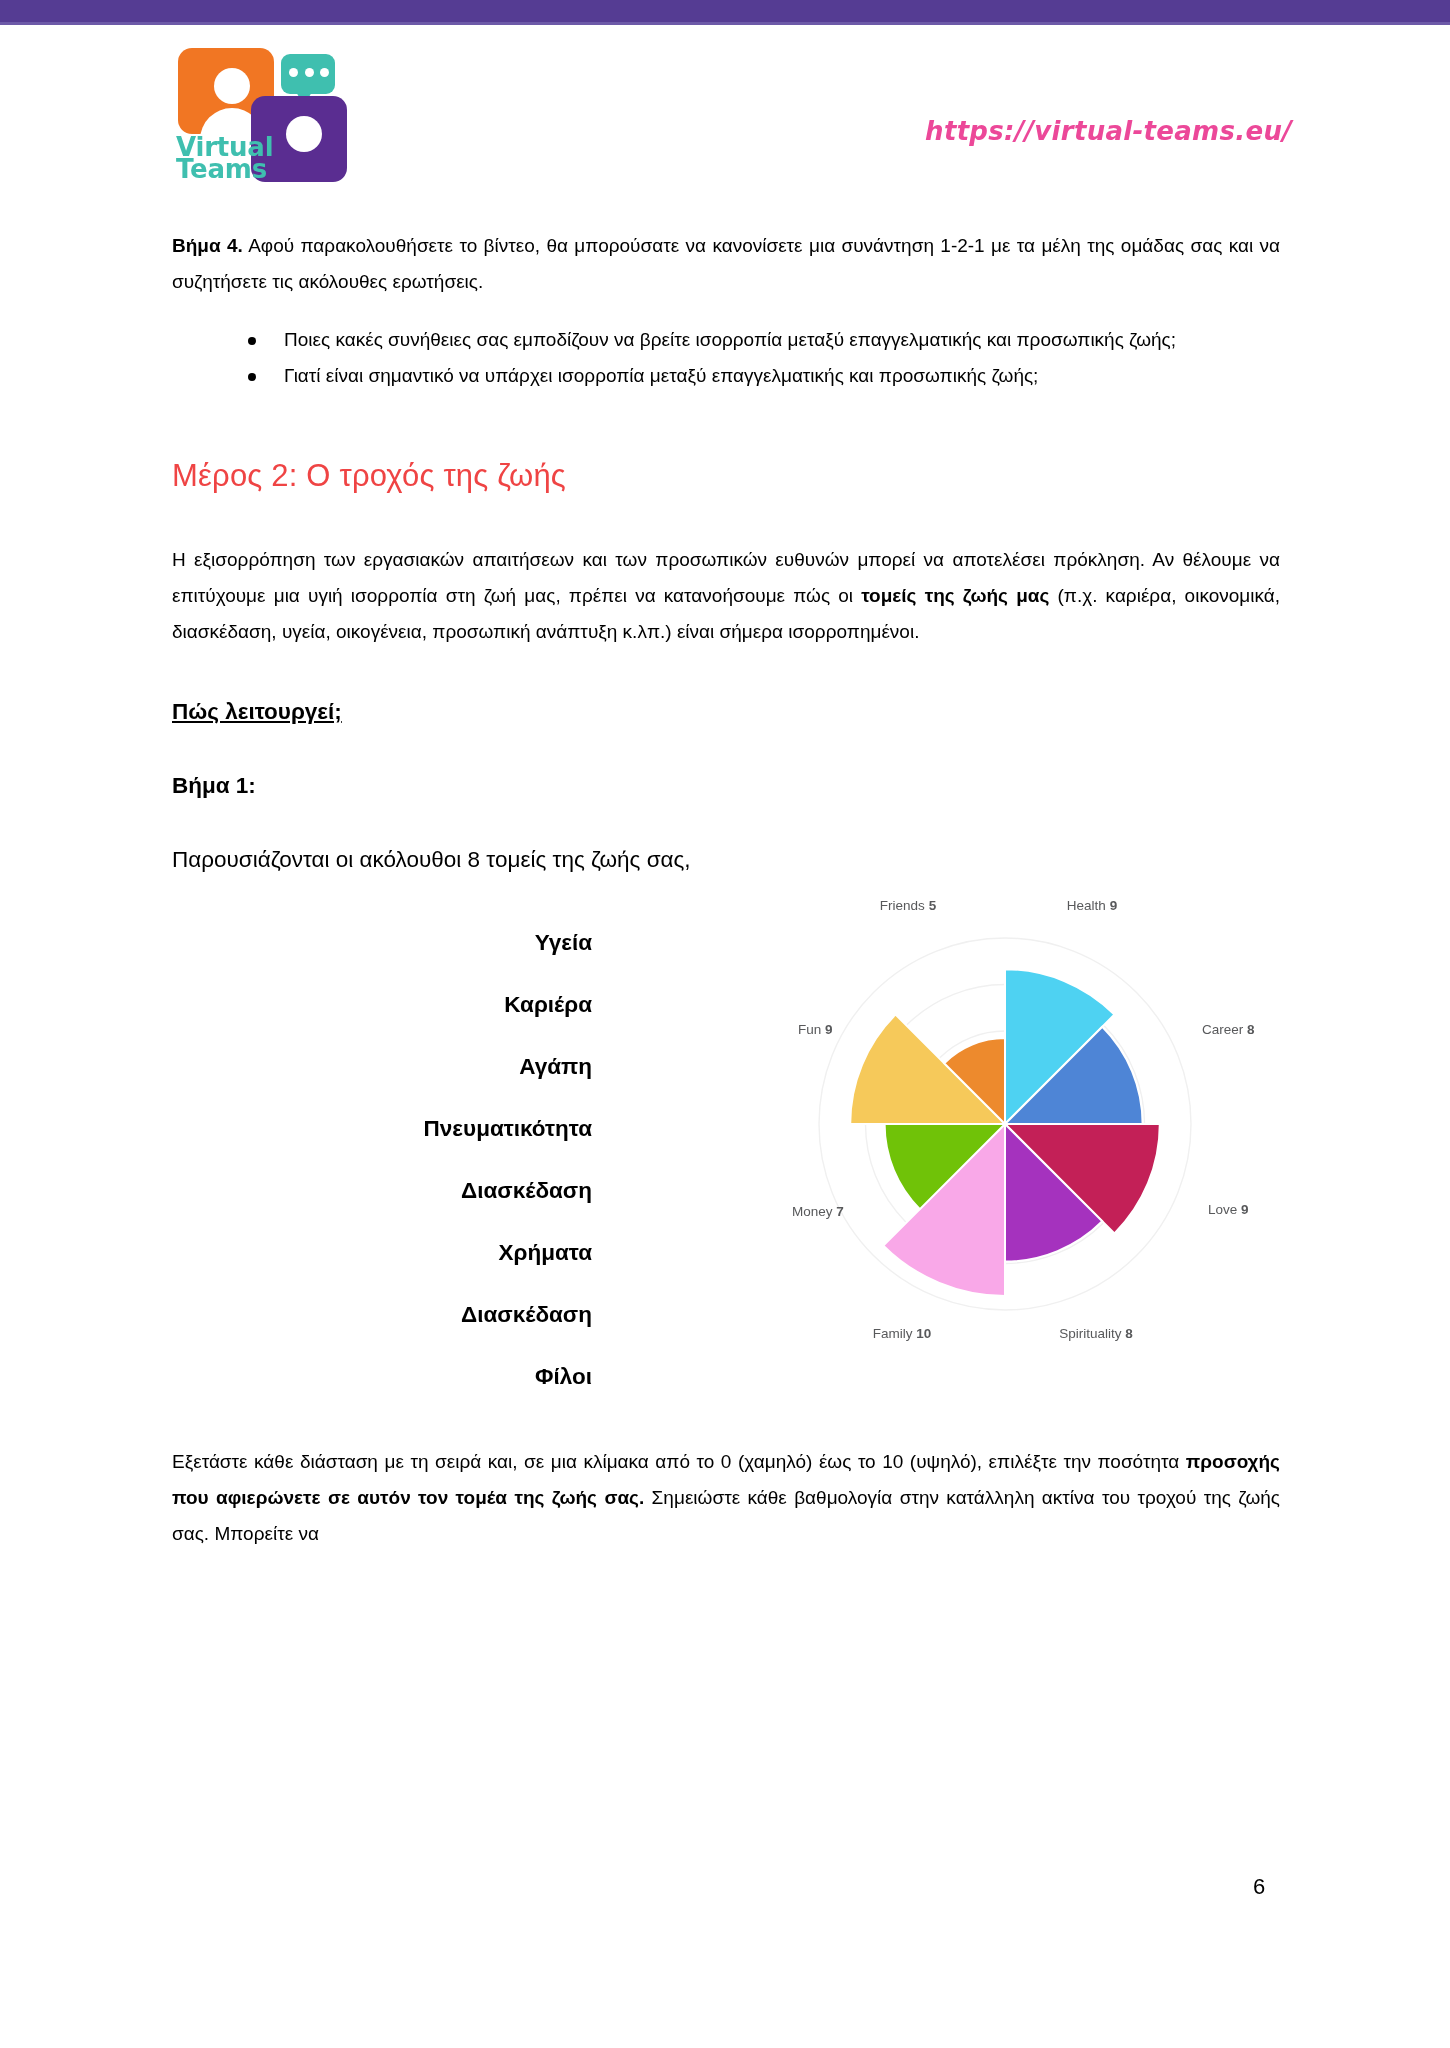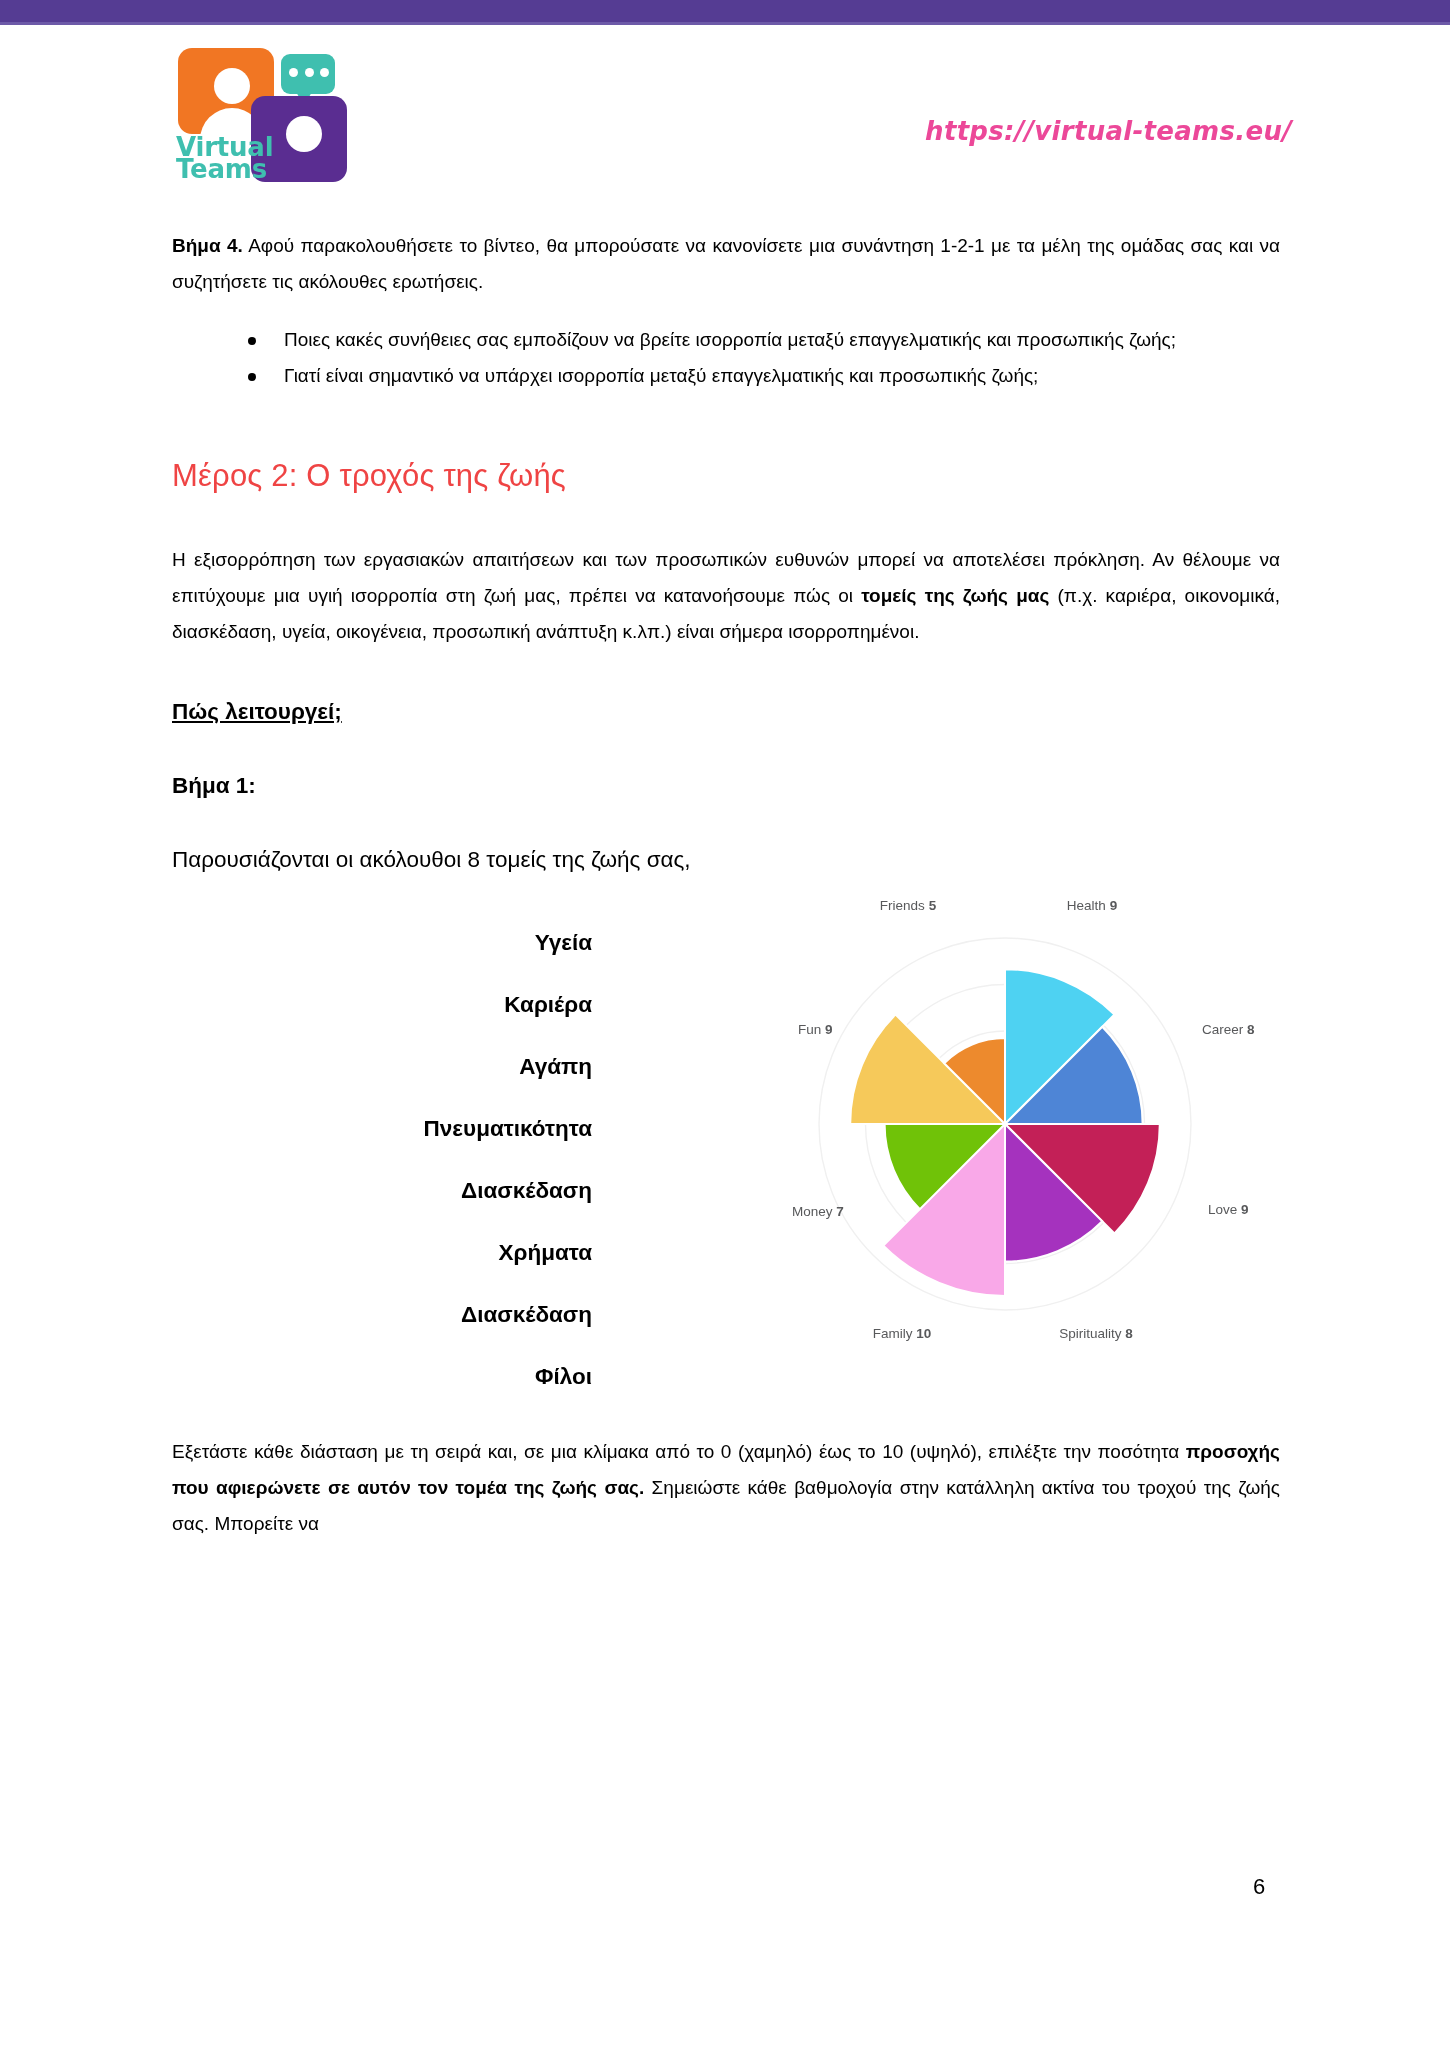--- a/index.html
+++ b/index.html
@@ -227,21 +227,21 @@
     height: 470px;
   }
   .wheel-svg { display: block; }
   .wheel-label {
     font-family: "Liberation Sans", sans-serif;
     font-size: 13.5px;
     fill: #58595b;
   }
   .wheel-label-val { font-weight: bold; }
 
-  .closing { margin-top: 26px; }
+  .closing { margin-top: 36px; }
 
   .page-number {
     position: absolute;
     left: 1253px;
     top: 1874px;
     font-size: 22px;
     color: #000;
     font-family: "Liberation Sans", sans-serif;
   }
 </style>

